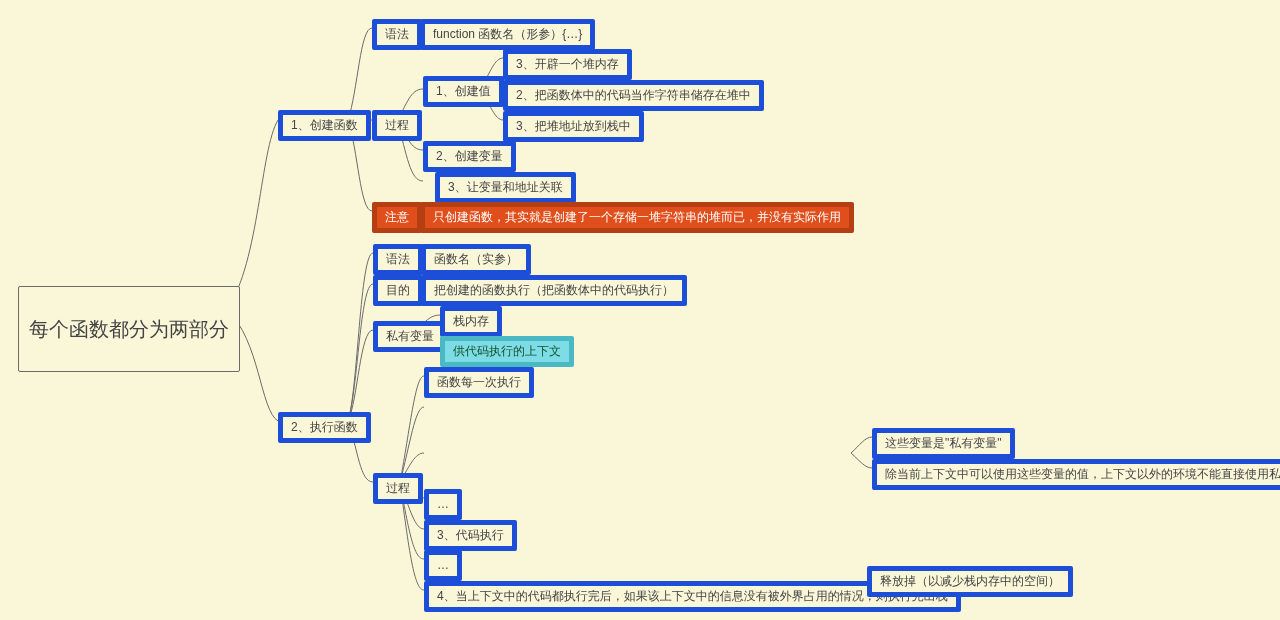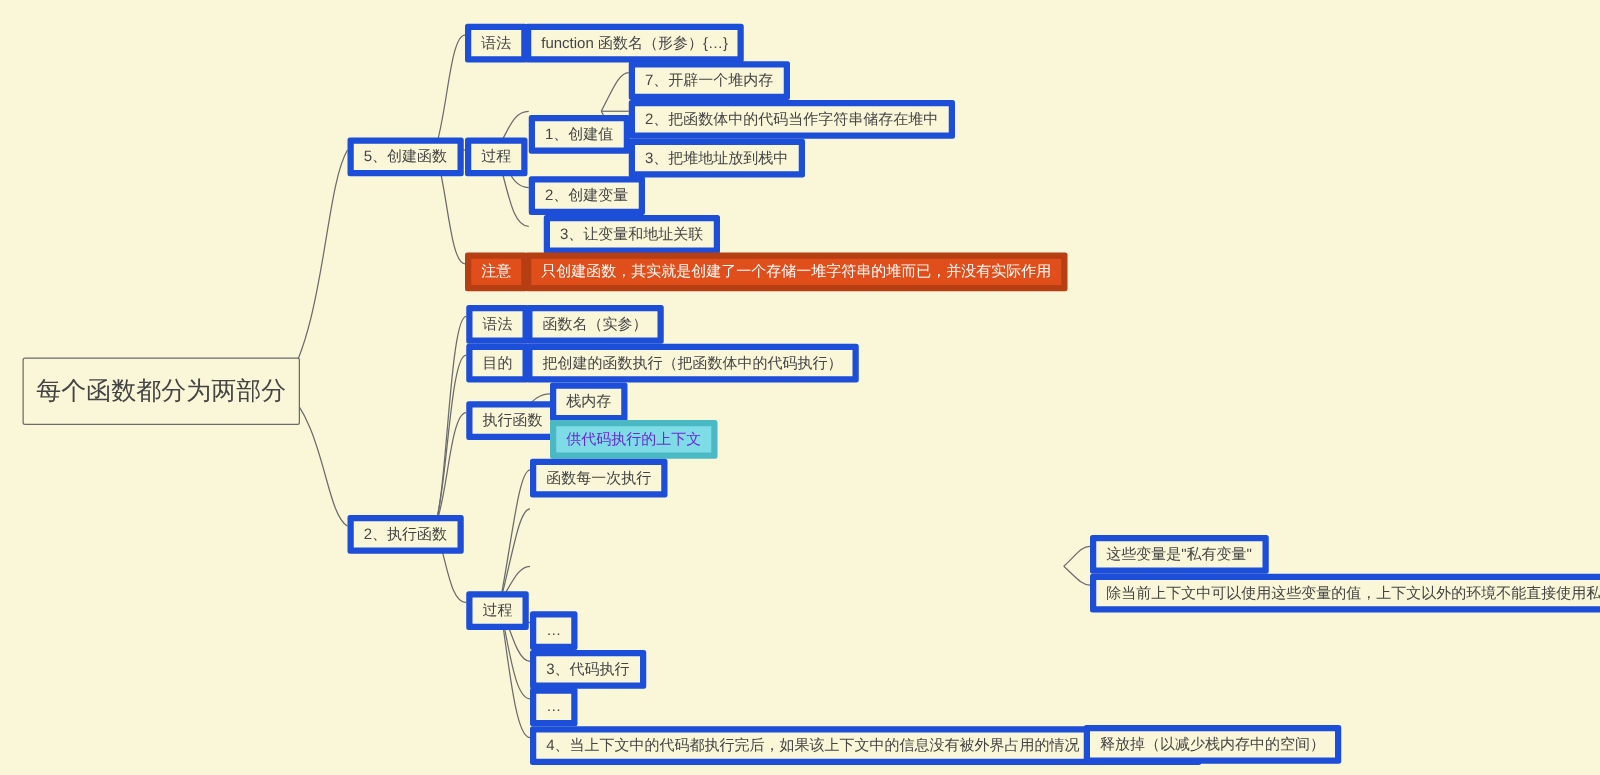--- a/index.html
+++ b/index.html
@@ -1,20 +1,20 @@
 <!DOCTYPE html>
 <html><head>
 <meta charset="utf-8">
 <style>
 html,body{margin:0;padding:0;width:1280px;height:620px;background:#faf7d9;font-family:"Microsoft YaHei",Arial,sans-serif;font-size:12px;color:#444;overflow:hidden}
 .canvas{position:relative;width:1280px;height:620px}
 .node{position:absolute;border:5px solid #1d4ed8;background:#faf7d9;padding:2px 8px;line-height:1.4;border-radius:2px;white-space:nowrap}
-.root{font-size:20px;padding:12px 10px;border:1px solid #6b6b6b;background:#faf7d9}
+.root{font-size:20px;padding:28px 10px;border:1px solid #6b6b6b;background:#faf7d9}
 .hl-orange{background:#e04f1b;border-color:#b53e12;color:#ffffff}
-.hl-cyan{background:#7edce6;border-color:#4bb9c4;color:#6d28d9}
+.hl-cyan{background:#7edce6;border-color:#4bb9c4;color:#14532d}
 svg{position:absolute;left:0;top:0;width:1280px;height:620px;pointer-events:none}
 path{fill:none;stroke:#6b6b6b;stroke-width:1}
 </style>
 </head>
 <body>
 <div class="canvas">
 
 <svg>
 
 <path d="M227 310 C260 260 260 150 278 120"></path>
@@ -62,44 +62,44 @@
 <path d="M400 482 C410 560 415 590 424 590"></path>
 
 <path d="M851 453 C860 445 865 437 872 437"></path>
 <path d="M851 453 C860 461 865 468 872 468"></path>
 
 <path d="M849 590 L867 590"></path>
 </svg>
 
 <div class="node root" style="left:18px;top:286px">每个函数都分为两部分</div>
 
-<div class="node" style="left:278px;top:110px">5、创建函数</div>
+<div class="node" style="left:278px;top:110px">1、创建函数</div>
 <div class="node" style="left:372px;top:19px">语法</div>
 <div class="node" style="left:420px;top:19px">function 函数名（形参）{…}</div>
 <div class="node" style="left:372px;top:110px">过程</div>
-<div class="node" style="left:423px;top:92px">1、创建值</div>
-<div class="node" style="left:503px;top:49px">7、开辟一个堆内存</div>
+<div class="node" style="left:423px;top:76px">1、创建值</div>
+<div class="node" style="left:503px;top:49px">3、开辟一个堆内存</div>
 <div class="node" style="left:503px;top:80px">2、把函数体中的代码当作字符串储存在堆中</div>
 <div class="node" style="left:503px;top:111px">3、把堆地址放到栈中</div>
 <div class="node" style="left:423px;top:141px">2、创建变量</div>
 <div class="node" style="left:435px;top:172px">3、让变量和地址关联</div>
 <div class="node hl-orange" style="left:372px;top:202px">注意</div>
 <div class="node hl-orange" style="left:420px;top:202px">只创建函数，其实就是创建了一个存储一堆字符串的堆而已，并没有实际作用</div>
 
 <div class="node" style="left:278px;top:412px">2、执行函数</div>
 <div class="node" style="left:373px;top:244px">语法</div>
 <div class="node" style="left:421px;top:244px">函数名（实参）</div>
 <div class="node" style="left:373px;top:275px">目的</div>
 <div class="node" style="left:421px;top:275px">把创建的函数执行（把函数体中的代码执行）</div>
-<div class="node" style="left:373px;top:321px">执行函数</div>
+<div class="node" style="left:373px;top:321px">私有变量</div>
 <div class="node" style="left:440px;top:306px">栈内存</div>
 <div class="node hl-cyan" style="left:440px;top:336px">供代码执行的上下文</div>
 <div class="node" style="left:373px;top:473px">过程</div>
 <div class="node" style="left:424px;top:367px">函数每一次执行</div>
 <div class="node" style="left:872px;top:428px">这些变量是"私有变量"</div>
 <div class="node" style="left:872px;top:459px">除当前上下文中可以使用这些变量的值，上下文以外的环境不能直接使用私有变量的值</div>
 <div class="node" style="left:424px;top:489px">…</div>
 <div class="node" style="left:424px;top:520px">3、代码执行</div>
 <div class="node" style="left:424px;top:550px">…</div>
 <div class="node" style="left:424px;top:581px">4、当上下文中的代码都执行完后，如果该上下文中的信息没有被外界占用的情况，则执行完出栈</div>
-<div class="node" style="left:867px;top:580px">释放掉（以减少栈内存中的空间）</div>
+<div class="node" style="left:867px;top:566px">释放掉（以减少栈内存中的空间）</div>
 
 </div>
 
 </body></html>

